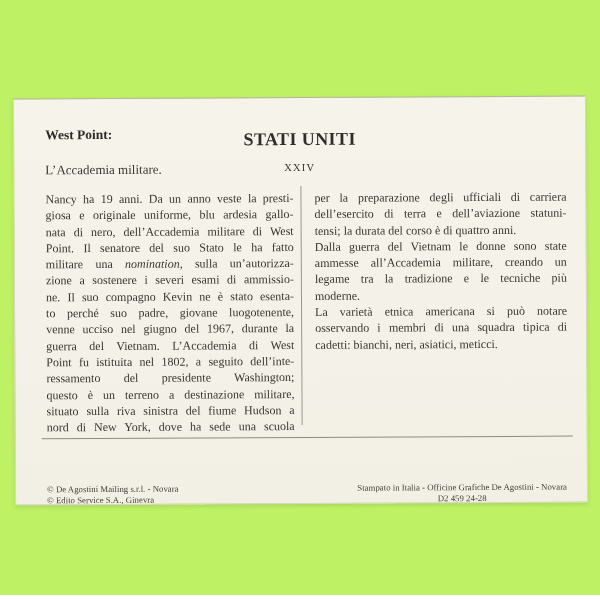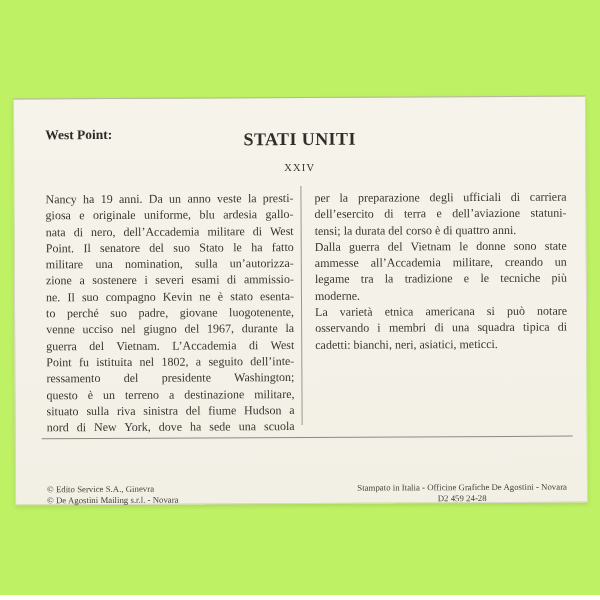--- a/index.html
+++ b/index.html
@@ -79,21 +79,21 @@
     background: #9c9789;
   }
   .bline {
     font-size: 12px;
     line-height: 16.3px;
     color: #3a3632;
     text-align: justify;
     text-align-last: justify;
   }
   .pend { text-align-last: left; }
-  .it { }
+  .it { font-style: italic; }
   .frule {
     position: absolute;
     left: 26px;
     top: 339px;
     width: 531px;
     height: 1px;
     background: #8f8a7c;
   }
   .footer {
     position: absolute;
@@ -113,20 +113,21 @@
 </style>
 </head>
 <body>
 
 <div class="stage">
   <div class="card">
 
     <div class="card-title">STATI UNITI</div>
     <div class="card-number">XXIV</div>
     <div class="topic">West Point:</div>
+    <div class="subtitle">L’Accademia militare.</div>
 
     <div class="divider"></div>
 
     <div class="col col1">
       <div class="bline">Nancy ha 19 anni. Da un anno veste la presti-</div>
       <div class="bline">giosa e originale uniforme, blu ardesia gallo-</div>
       <div class="bline">nata di nero, dell’Accademia militare di West</div>
       <div class="bline">Point. Il senatore del suo Stato le ha fatto</div>
       <div class="bline"><span>militare una </span><span class="it">nomination</span><span>, sulla un’autorizza-</span></div>
       <div class="bline">zione a sostenere i severi esami di ammissio-</div>
@@ -151,22 +152,22 @@
       <div class="bline pend">moderne.</div>
       <div class="bline">La varietà etnica americana si può notare</div>
       <div class="bline">osservando i membri di una squadra tipica di</div>
       <div class="bline pend">cadetti: bianchi, neri, asiatici, meticci.</div>
     </div>
 
     <div class="frule"></div>
 
     <div class="footer">
       <div>
+        <div class="fline">© De Agostini Mailing s.r.l. - Novara</div>
         <div class="fline">© Edito Service S.A., Ginevra</div>
-        <div class="fline">© De Agostini Mailing s.r.l. - Novara</div>
       </div>
       <div class="fright">
         <div class="fline">Stampato in Italia - Officine Grafiche De Agostini - Novara</div>
         <div class="fline">D2 459 24-28</div>
       </div>
     </div>
 
   </div>
 </div>
 

